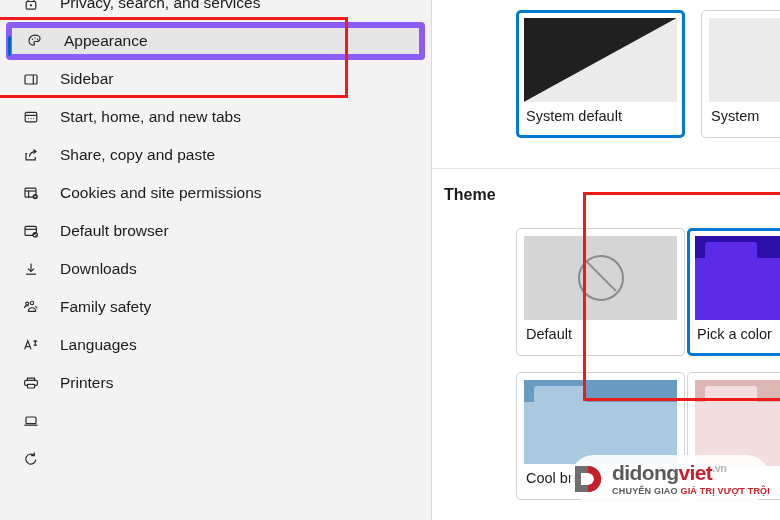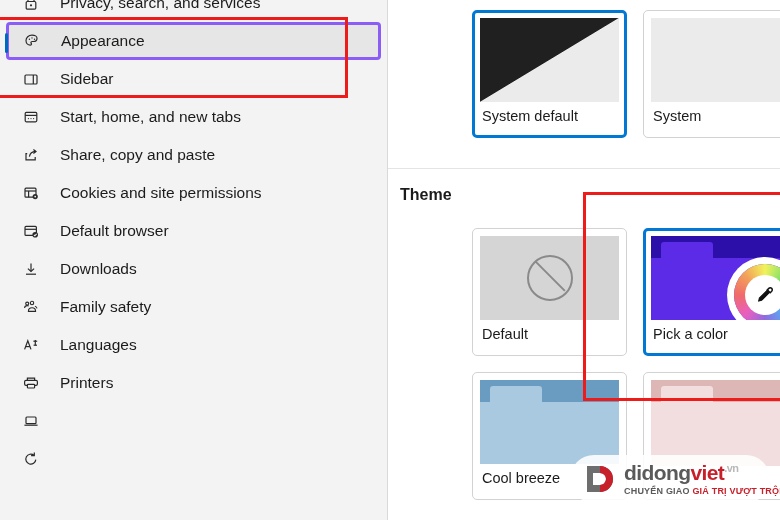--- a/index.html
+++ b/index.html
@@ -16,21 +16,21 @@
     color: #1b1b1b;
   }
   #root {
     position: absolute;
     inset: 0;
     display: flex;
   }
 
   
   .sidebar {
-    width: 388px;
+    width: 432px;
     height: 520px;
     background: #f3f3f3;
     position: relative;
     box-sizing: border-box;
     border-right: 1px solid #d9d9d9;
     overflow: hidden;
   }
   .nav-list {
     position: absolute;
     left: 0;
@@ -42,21 +42,21 @@
     height: 38px;
     display: flex;
     align-items: center;
     padding-left: 12px;
     box-sizing: border-box;
     border-radius: 4px;
     margin: 0 8px 0 8px;
   }
   .nav-item.selected {
     background: #e6e6e6;
-    border: 3px solid #8b5cf6;
+    border: 6px solid #8b5cf6;
     margin-left: 6px;
     margin-right: 6px;
   }
   .nav-item.selected .accent {
     position: absolute;
     left: -4px;
     top: 8px;
     width: 3px;
     height: 20px;
     background: #0067c0;
@@ -89,21 +89,21 @@
   }
 
   .mode-row {
     position: absolute;
     left: 84px;
     top: 10px;
     display: flex;
     gap: 16px;
   }
   .card {
-    width: 155px;
+    width: 169px;
     height: 128px;
     box-sizing: border-box;
     background: #ffffff;
     border: 1px solid #d2d2d2;
     border-radius: 5px;
     padding: 7px;
     display: flex;
     flex-direction: column;
     position: relative;
     overflow: hidden;
@@ -264,20 +264,21 @@
     top: 455px;
     width: 200px;
     height: 48px;
     border-radius: 24px;
     background: rgba(255,255,255,0.88);
     display: flex;
     align-items: center;
     padding-left: 12px;
     box-sizing: border-box;
     z-index: 50;
+    justify-content: flex-end;
   }
   .wm-mark {
     width: 34px;
     height: 34px;
     position: relative;
     flex: 0 0 34px;
   }
   .wm-text {
     margin-left: 8px;
     line-height: 1;

